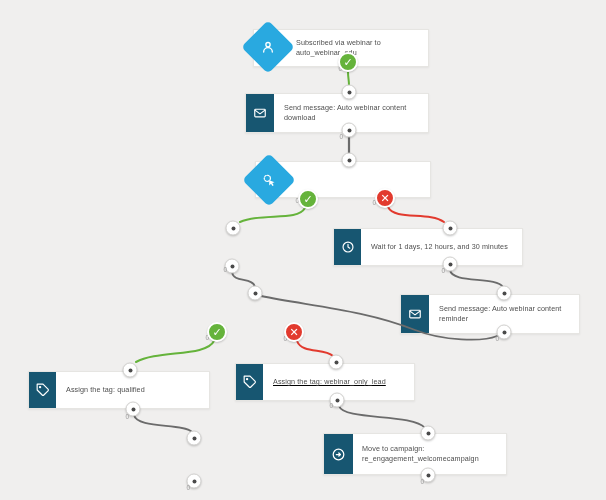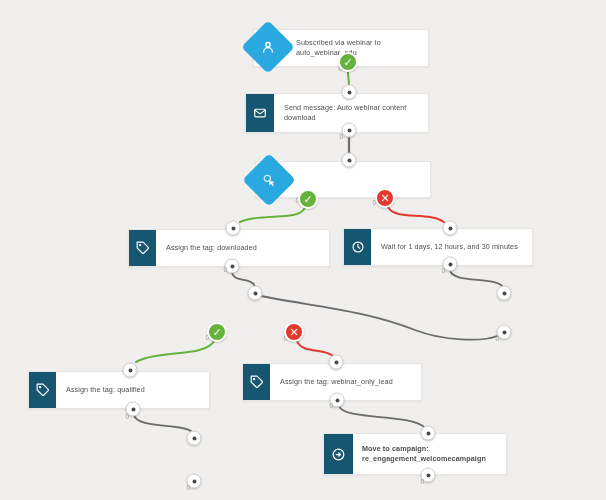--- a/index.html
+++ b/index.html
@@ -86,64 +86,64 @@
 
   <div class="node" style="left:255px;top:161px;width:176px;height:37px;padding-left:42px;padding-right:4px;">
     <div class="diamond" style="left:-6px;top:-1px;">
       <svg class="ic" width="16" height="16" viewBox="0 0 24 24" fill="none" stroke="#fff" stroke-width="1.8" stroke-linecap="round">
         <circle cx="9.5" cy="9.5" r="4.6" stroke-dasharray="2.4 1.8"></circle>
         <path fill="#fff" stroke="none" d="M12.3 12.3l8 3-3.4 1.2 2.1 3.3-1.9 1.2-2.1-3.4-2.7 2.5z"></path>
       </svg>
     </div>
   </div>
 
-  <div class="node" style="left:128px;top:229px;width:202px;height:38px;padding-left:37px;padding-right:6px;">
+
+  <div class="node" style="left:333px;top:228px;width:190px;height:38px;padding-left:37px;padding-right:4px;">
+    <div class="icon-square" style="width:27px;">
+      <svg class="ic" width="14" height="14" viewBox="0 0 24 24" fill="none" stroke="#fff" stroke-width="2" stroke-linecap="round" stroke-linejoin="round">
+        <circle cx="12" cy="12" r="8.5"></circle>
+          <path d="M12 7.5V12l3 2"></path>
+      </svg>
+    </div>
+    <div class="label">Wait for 1 days, 12 hours, and 30 minutes</div>
+  </div>
+
+
+  <div class="node" style="left:400px;top:294px;width:180px;height:40px;padding-left:38px;padding-right:4px;">
+    <div class="icon-square" style="width:28px;">
+      <svg class="ic" width="14" height="14" viewBox="0 0 24 24" fill="none" stroke="#fff" stroke-width="2" stroke-linecap="round" stroke-linejoin="round">
+        <rect x="3" y="5.5" width="18" height="13" rx="1.5"></rect>
+          <path d="M4 7.5l8 6 8-6"></path>
+      </svg>
+    </div>
+    <div class="label">Send message: Auto webinar content reminder</div>
+  </div>
+
+  <div class="node" style="left:28px;top:371px;width:182px;height:38px;padding-left:37px;padding-right:6px;">
     <div class="icon-square" style="width:27px;">
       <svg class="ic" width="14" height="14" viewBox="0 0 24 24" fill="none" stroke="#fff" stroke-width="2" stroke-linecap="round" stroke-linejoin="round">
         <path d="M20.59 13.41l-7.17 7.17a2 2 0 0 1-2.83 0L2 12V2h10l8.59 8.59a2 2 0 0 1 0 2.83z"></path>
           <circle cx="7" cy="7" r="1" fill="#fff"></circle>
       </svg>
     </div>
-    <div class="label">Assign the tag: downloaded</div>
-  </div>
-
-  <div class="node" style="left:343px;top:228px;width:190px;height:38px;padding-left:37px;padding-right:4px;">
-    <div class="icon-square" style="width:27px;">
-      <svg class="ic" width="14" height="14" viewBox="0 0 24 24" fill="none" stroke="#fff" stroke-width="2" stroke-linecap="round" stroke-linejoin="round">
-        <circle cx="12" cy="12" r="8.5"></circle>
-          <path d="M12 7.5V12l3 2"></path>
-      </svg>
-    </div>
-    <div class="label">Wait for 1 days, 12 hours, and 30 minutes</div>
-  </div>
-
-
-
-  <div class="node" style="left:28px;top:371px;width:182px;height:38px;padding-left:37px;padding-right:6px;">
+    <div class="label">Assign the tag: qualified</div>
+  </div>
+
+  <div class="node" style="left:235px;top:363px;width:180px;height:38px;padding-left:37px;padding-right:4px;text-decoration:underline;">
     <div class="icon-square" style="width:27px;">
       <svg class="ic" width="14" height="14" viewBox="0 0 24 24" fill="none" stroke="#fff" stroke-width="2" stroke-linecap="round" stroke-linejoin="round">
         <path d="M20.59 13.41l-7.17 7.17a2 2 0 0 1-2.83 0L2 12V2h10l8.59 8.59a2 2 0 0 1 0 2.83z"></path>
           <circle cx="7" cy="7" r="1" fill="#fff"></circle>
       </svg>
     </div>
-    <div class="label">Assign the tag: qualified</div>
-  </div>
-
-  <div class="node" style="left:242px;top:363px;width:180px;height:38px;padding-left:37px;padding-right:4px;">
-    <div class="icon-square" style="width:27px;">
-      <svg class="ic" width="14" height="14" viewBox="0 0 24 24" fill="none" stroke="#fff" stroke-width="2" stroke-linecap="round" stroke-linejoin="round">
-        <path d="M20.59 13.41l-7.17 7.17a2 2 0 0 1-2.83 0L2 12V2h10l8.59 8.59a2 2 0 0 1 0 2.83z"></path>
-          <circle cx="7" cy="7" r="1" fill="#fff"></circle>
-      </svg>
-    </div>
     <div class="label">Assign the tag: webinar_only_lead</div>
   </div>
 
 
-  <div class="node" style="left:323px;top:433px;width:184px;height:42px;padding-left:38px;padding-right:4px;font-weight:bold;">
+  <div class="node" style="left:323px;top:433px;width:184px;height:42px;padding-left:38px;padding-right:4px;">
     <div class="icon-square" style="width:29px;">
       <svg class="ic" width="15" height="15" viewBox="0 0 24 24" fill="none" stroke="#fff" stroke-width="2" stroke-linecap="round" stroke-linejoin="round">
         <circle cx="12" cy="12" r="8.5"></circle>
           <path d="M8.5 12h6"></path>
           <path d="M12.5 9.5L15 12l-2.5 2.5"></path>
       </svg>
     </div>
     <div class="label">Move to campaign: re_engagement_welcomecampaign</div>
   </div>
 

